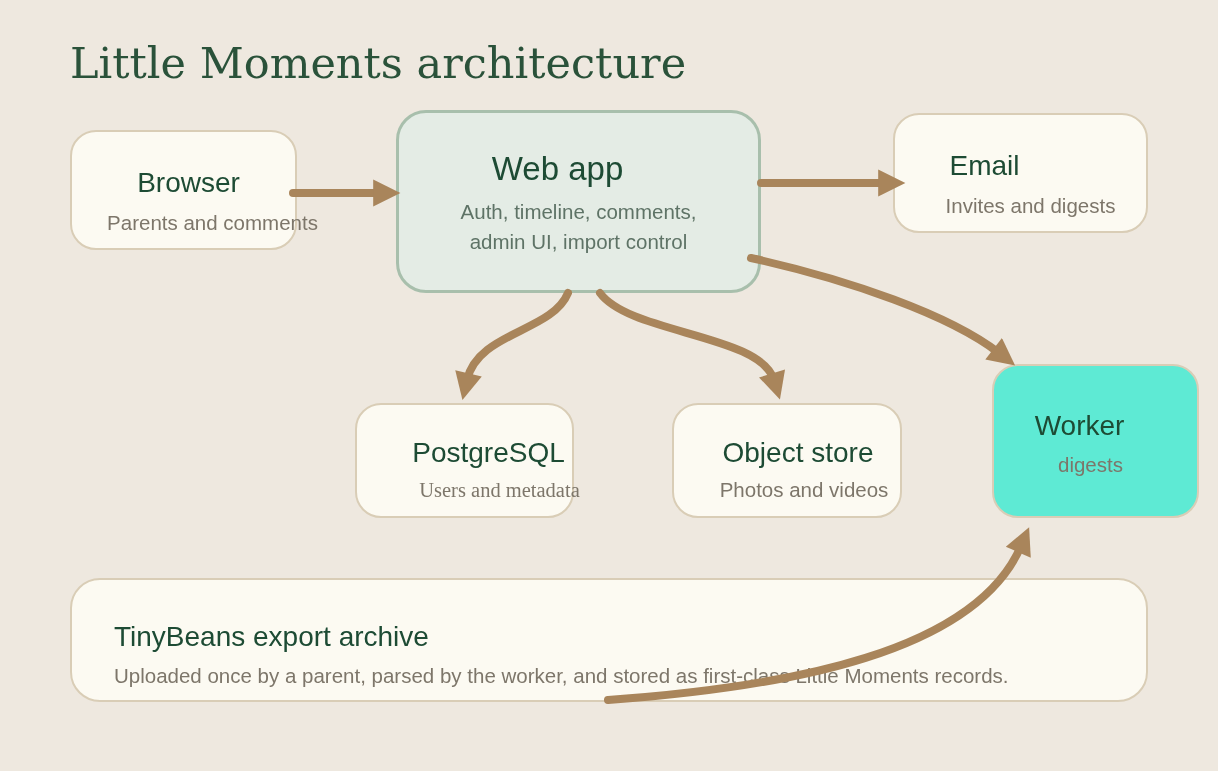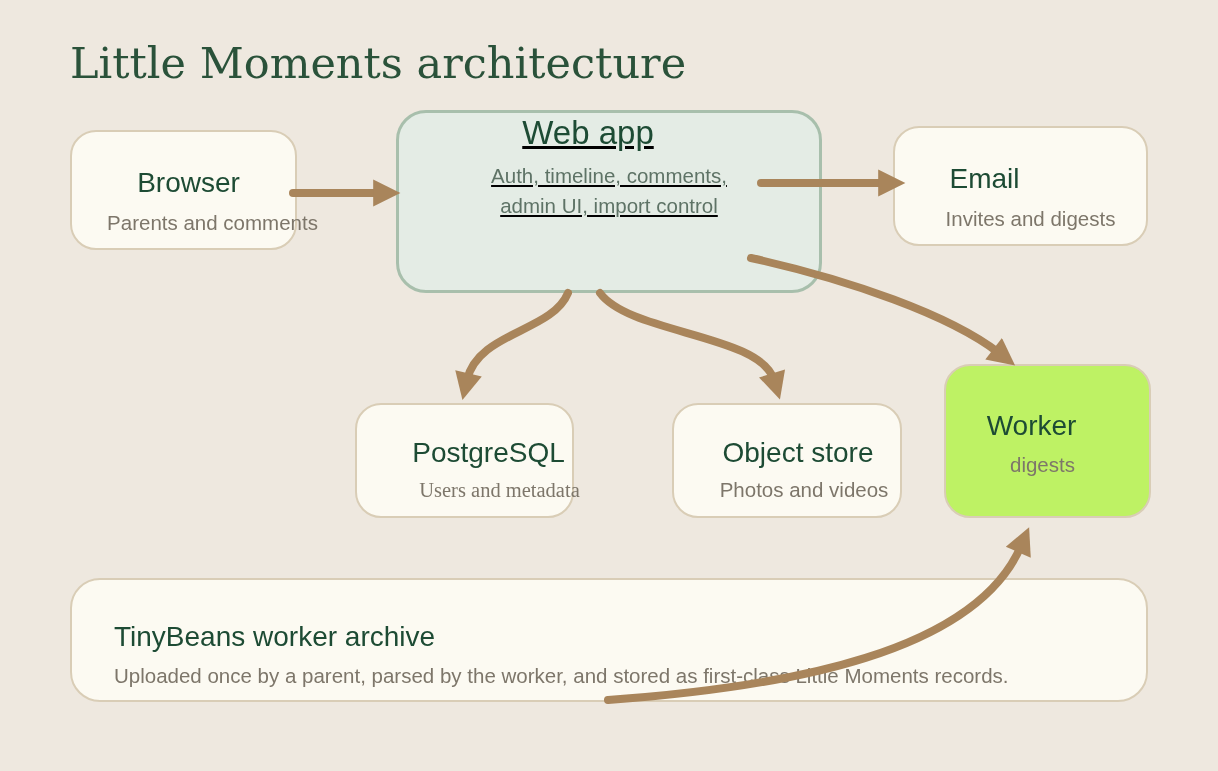--- a/index.html
+++ b/index.html
@@ -27,45 +27,45 @@
     position: absolute;
     box-sizing: border-box;
     display: flex;
     flex-direction: column;
     align-items: center;
     text-align: center;
     border-radius: 26px;
   }
   .node--cream  { background: #fcfaf2; border: 2.5px solid #d9cdb6; }
   .node--sage   { background: #e4ece5; border: 3px solid #a8bfac; border-radius: 30px; }
-  .node--worker { background: #bef264; border: 2.5px solid #d9cdb6; }
+  .node--worker { background: #5eead4; border: 2.5px solid #d9cdb6; margin-left: 48px; }
   .node-title {
     position: relative;
     font-size: 28px;
     line-height: 36px;
     color: #1d4b34;
     white-space: nowrap;
   }
   .node-sub {
     position: relative;
     font-size: 20.5px;
     line-height: 24px;
     color: #7d766a;
     white-space: nowrap;
   }
   
   #node-browser { left: 70px; top: 130px; width: 227px; height: 120px; padding-top: 33px; row-gap: 10px; }
   #node-browser .node-title { left: 5px; }
   #node-browser .node-sub   { left: 29px; }
   
-  #node-webapp { left: 396px; top: 110px; width: 426px; height: 183px; row-gap: 8px; text-decoration: underline; }
+  #node-webapp { left: 396px; top: 110px; width: 365px; height: 183px; padding-top: 36px; row-gap: 8px; }
   #node-webapp .node-title { left: -21px; font-size: 33px; line-height: 40px; }
   #node-webapp .node-sub { color: #5e7366; line-height: 30px; }
   
-  #node-email { left: 893px; top: 113px; width: 255px; height: 120px; padding-top: 33px; row-gap: 10px; margin-top: 13px; }
+  #node-email { left: 893px; top: 113px; width: 255px; height: 120px; padding-top: 33px; row-gap: 10px; }
   #node-email .node-title { left: -36px; }
   #node-email .node-sub   { left: 10px; }
   
   #node-postgres { left: 355px; top: 403px; width: 219px; height: 115px; padding-top: 30px; row-gap: 7px; }
   #node-postgres .node-title { left: 24px; }
   #node-postgres .node-sub   { left: 35px; font-family: Liberation Serif, serif; }
   
   #node-objectstore { left: 652px; top: 403px; width: 230px; height: 115px; padding-top: 30px; row-gap: 7px; margin-left: 20px; }
   #node-objectstore .node-title { left: 11px; }
   #node-objectstore .node-sub   { left: 17px; }
@@ -127,21 +127,21 @@
   </div>
 
   <div class="node node--worker" id="node-worker">
     <div class="node-title">Worker</div>
     <div class="node-sub">
       <span class="sub-line2">digests</span>
     </div>
   </div>
 
   <div class="node node--cream" id="node-archive">
-    <div class="node-title">TinyBeans worker archive</div>
+    <div class="node-title">TinyBeans export archive</div>
     <div class="node-sub">Uploaded once by a parent, parsed by the worker, and stored as first-class Little Moments records.</div>
   </div>
 
   <svg class="arrows" viewBox="0 0 1218 771" xmlns="http://www.w3.org/2000/svg">
     <defs>
       <marker id="ah" viewBox="0 0 10 10" refX="2.5" refY="5" markerWidth="3.8" markerHeight="3.4" orient="auto" markerUnits="strokeWidth">
         <path d="M 0 0 L 10 5 L 0 10 z" fill="#a9855b"></path>
       </marker>
     </defs>
     <path class="edge" d="M 293 193 H 380" marker-end="url(#ah)"></path>

